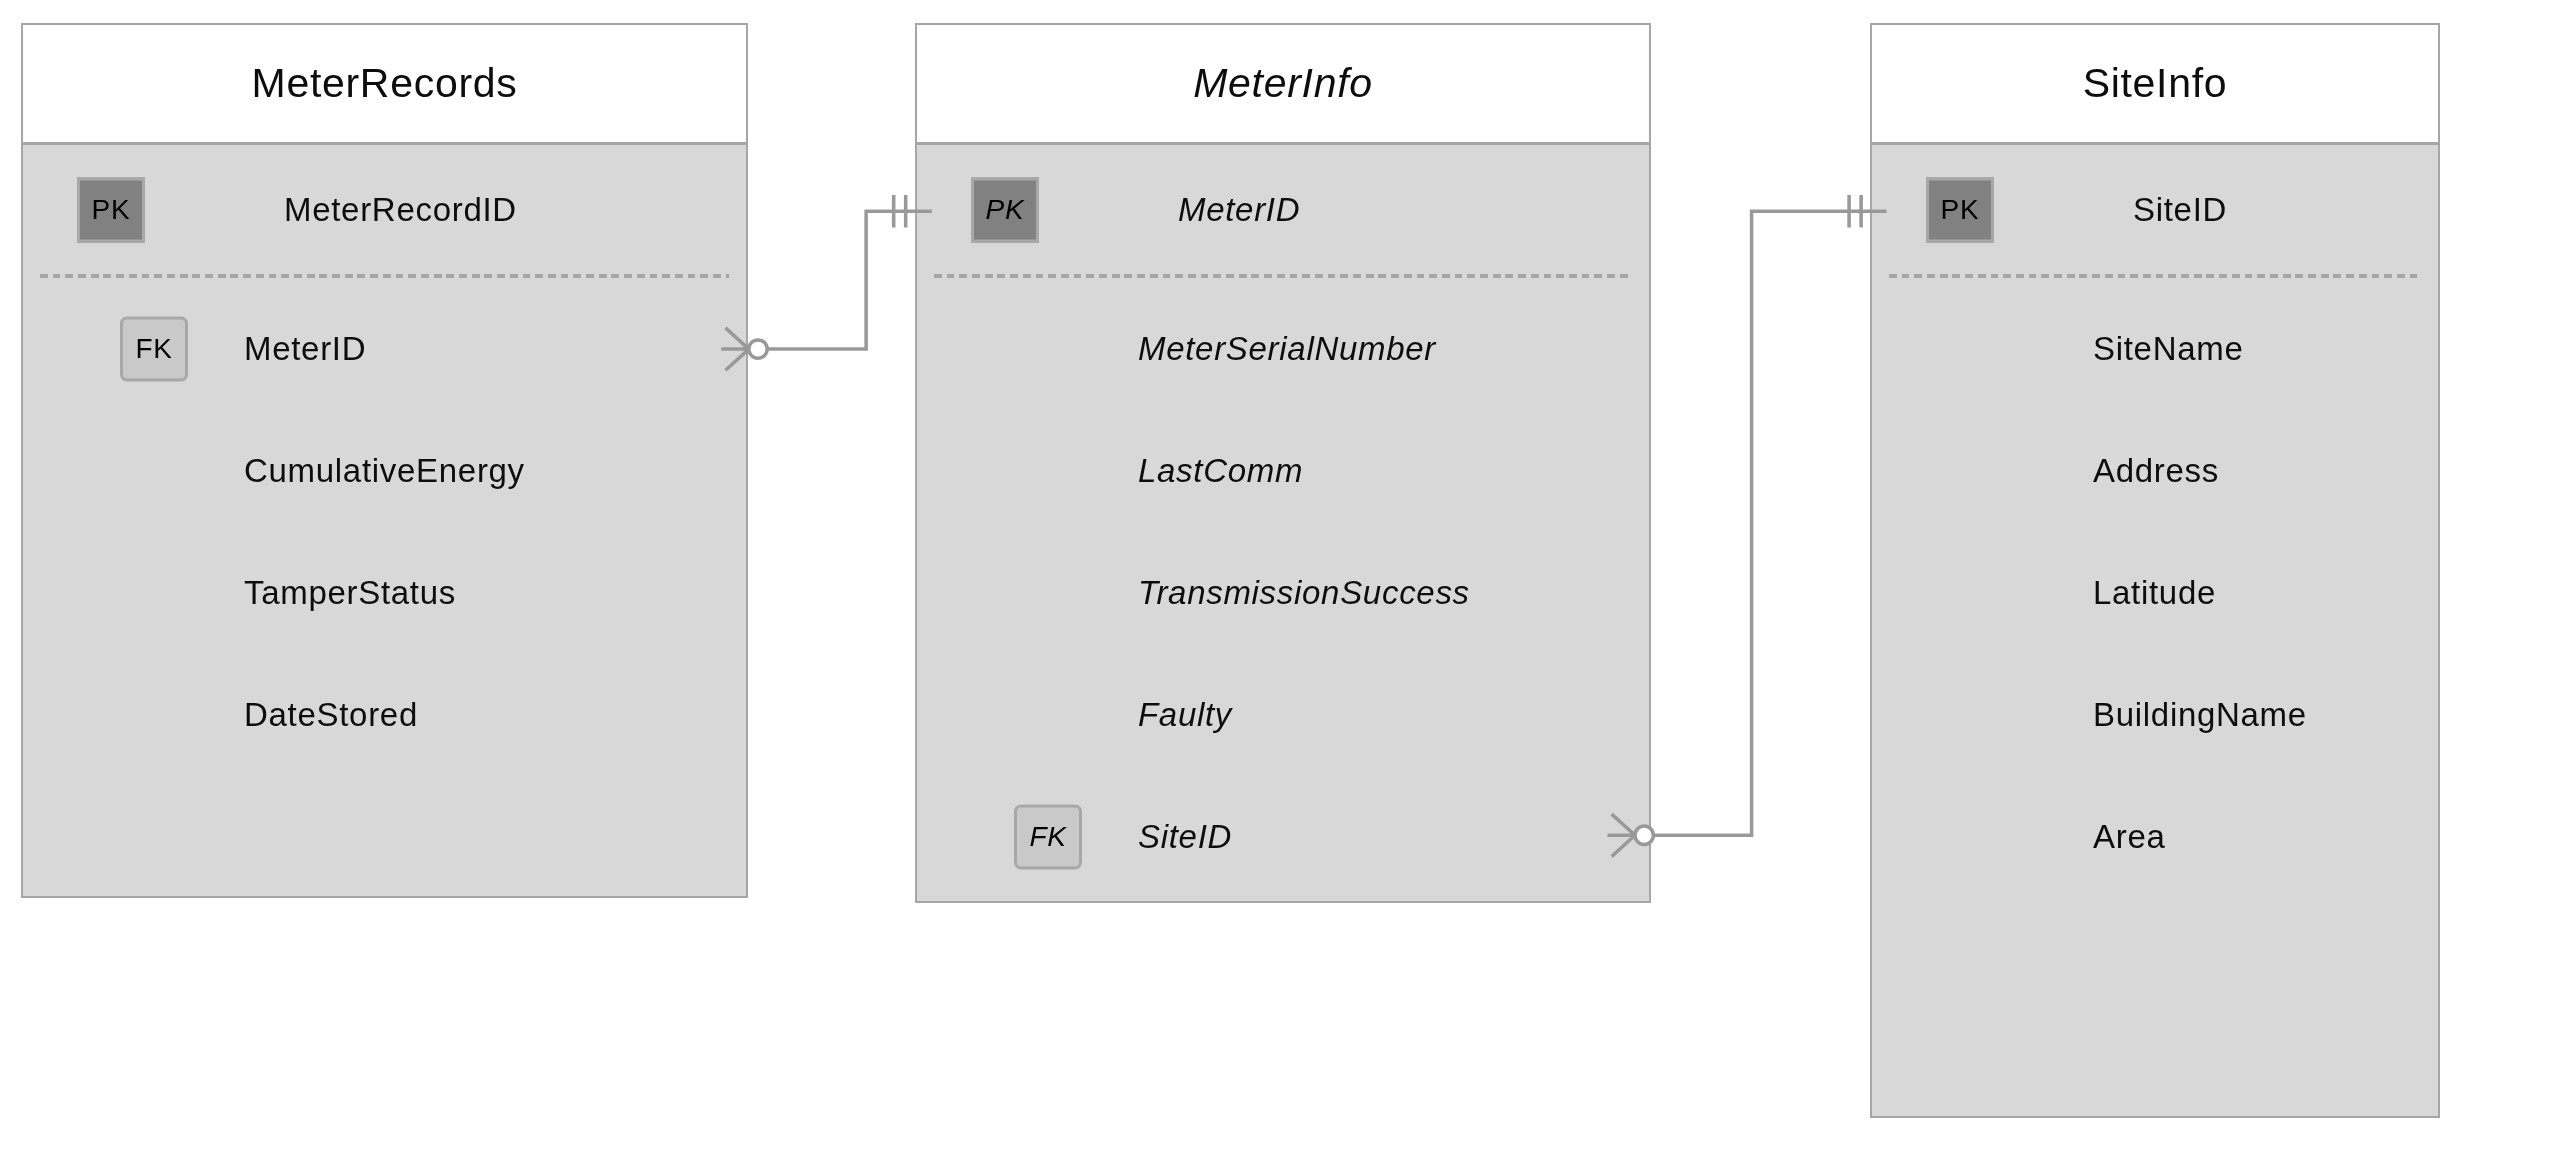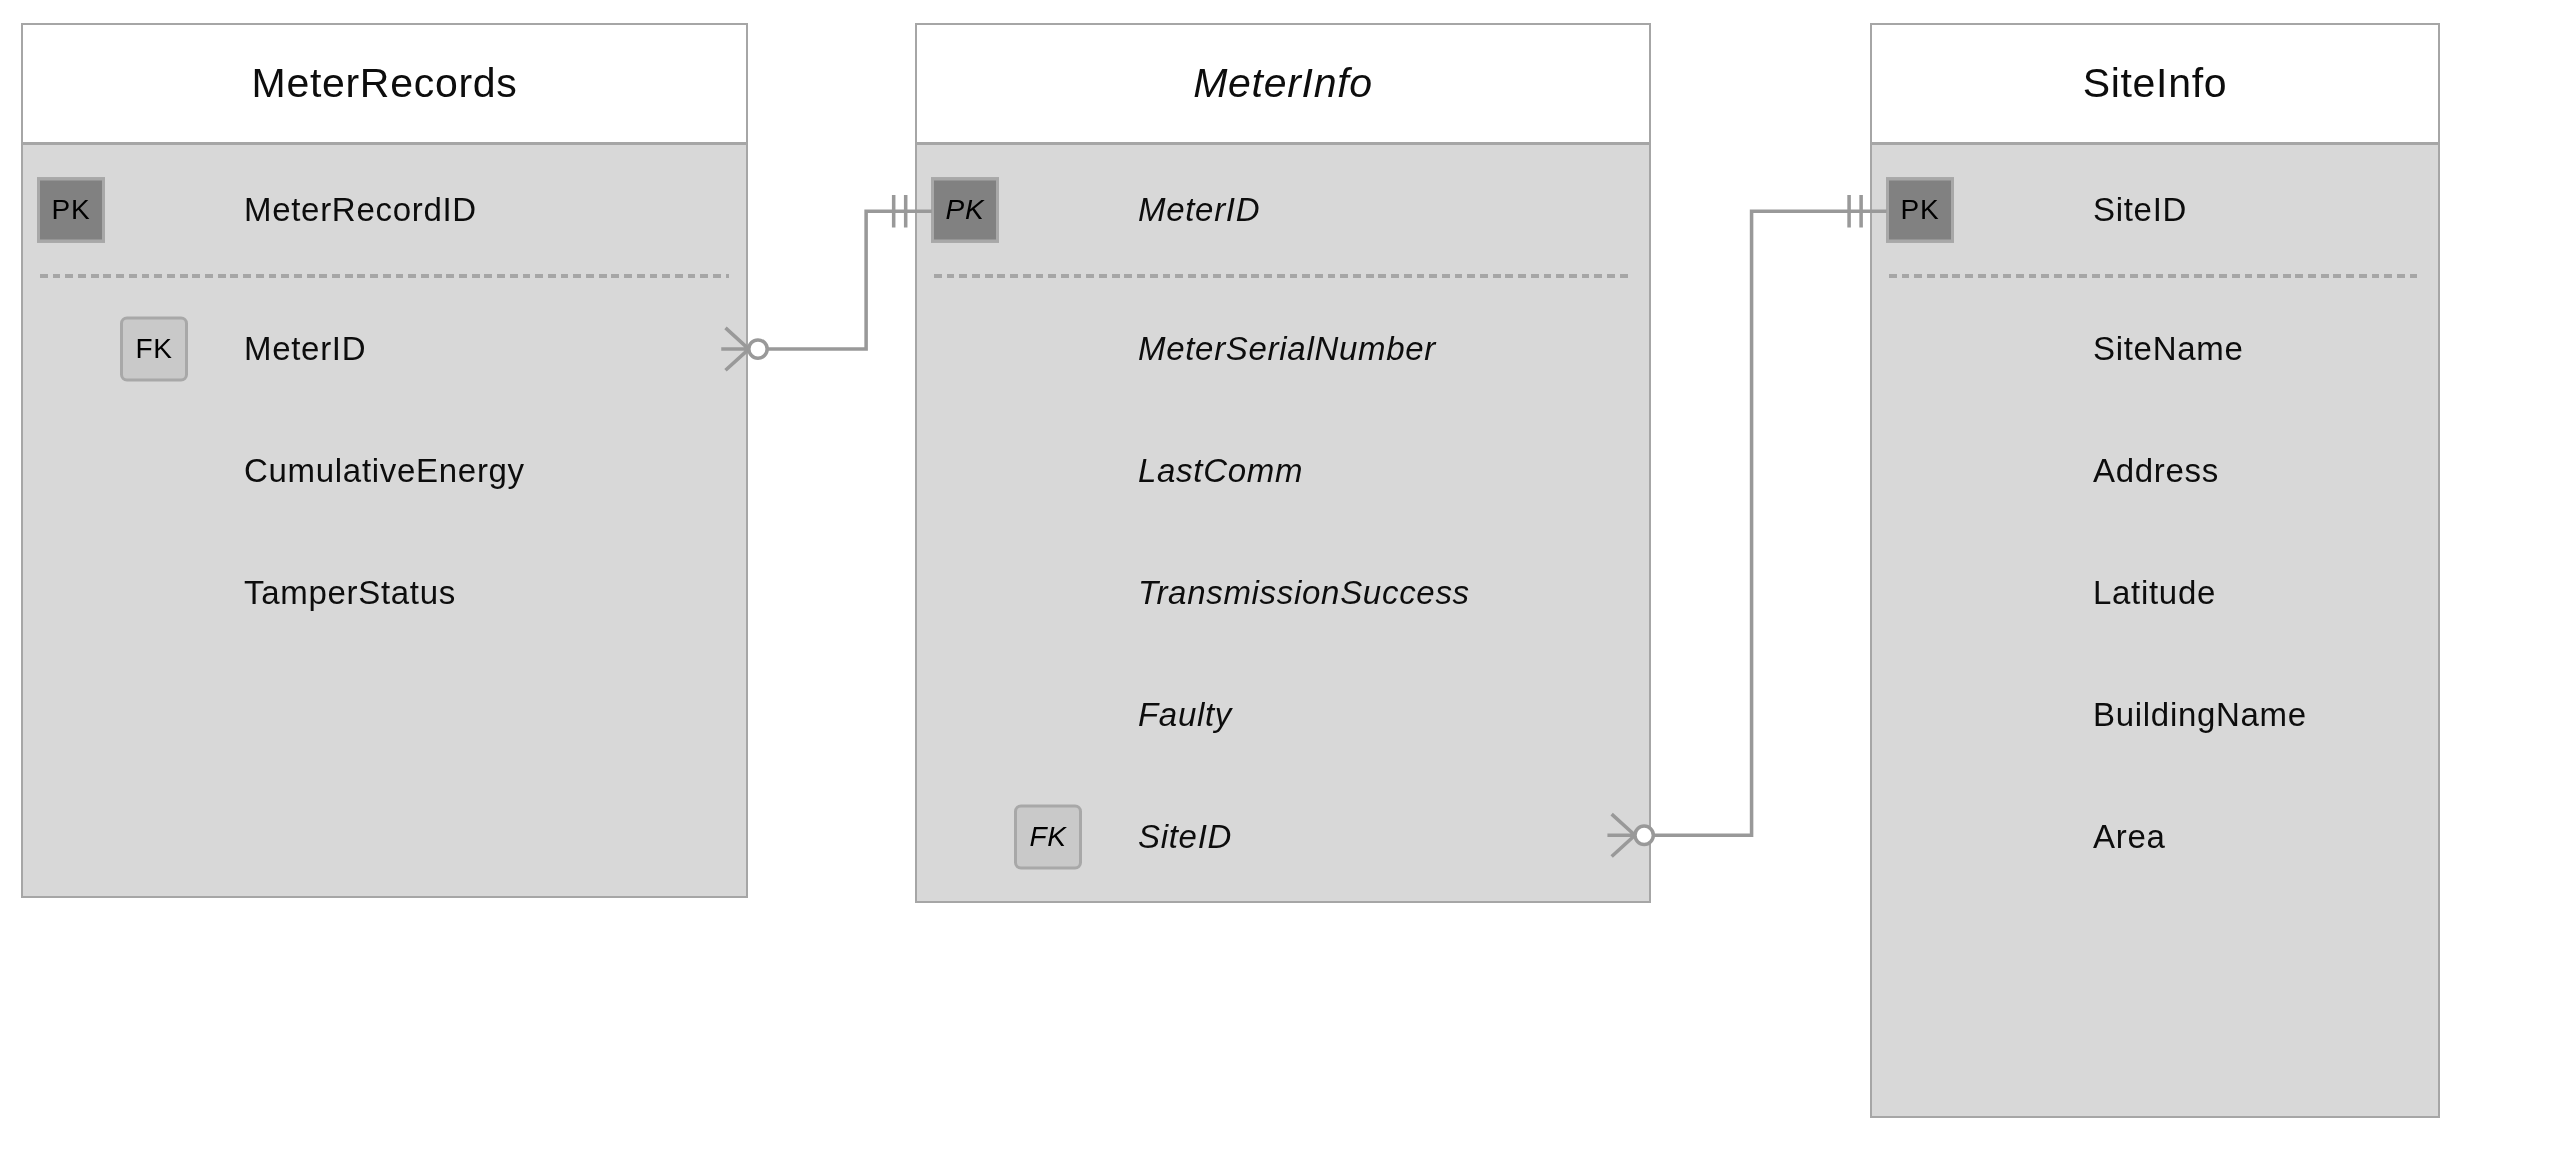--- a/index.html
+++ b/index.html
@@ -22,21 +22,21 @@
     height:117px; background:var(--table-header-bg);
     border-bottom:3.5px solid var(--table-border);
     display:flex; align-items:center; justify-content:center;
   }
   .tbl-title{
     margin:15px; font-size:41px; font-weight:400; letter-spacing:0.7px;
     color:var(--text-color); white-space:nowrap;
   }
   .tbl-body{position:relative;}
   .row{position:relative; height:122px; display:flex; align-items:center;}
-  .pk-row{height:129px;}
+  .pk-row{height:129px;margin-left:40px;}
   .col-name{
     margin-left:221px; font-size:33px; letter-spacing:0.7px;
     color:var(--text-color); white-space:nowrap;
   }
   .badge{
     position:absolute; top:50%; transform:translateY(-50%);
     width:68px; height:65px; box-sizing:border-box;
     border:3.5px solid var(--badge-border);
     display:flex; align-items:center; justify-content:center;
     font-size:28px; letter-spacing:0.7px; color:var(--badge-text);
@@ -69,20 +69,23 @@
       <div class="dash-divider"></div>
       <div class="row">
         <span class="badge fk-badge">FK</span>
         <span class="col-name">MeterID</span>
       </div>
       <div class="row">
         <span class="col-name">CumulativeEnergy</span>
       </div>
       <div class="row">
         <span class="col-name">TamperStatus</span>
+      </div>
+      <div class="row">
+        <span class="col-name">DateStored</span>
       </div>
     </div>
   </section>
 
   <section class="tbl" style="left:915px; top:23px; width:736px; height:880px;font-style:italic;">
     <header class="tbl-head">
       <h2 class="tbl-title">MeterInfo</h2>
     </header>
     <div class="tbl-body">
       <div class="row pk-row">

